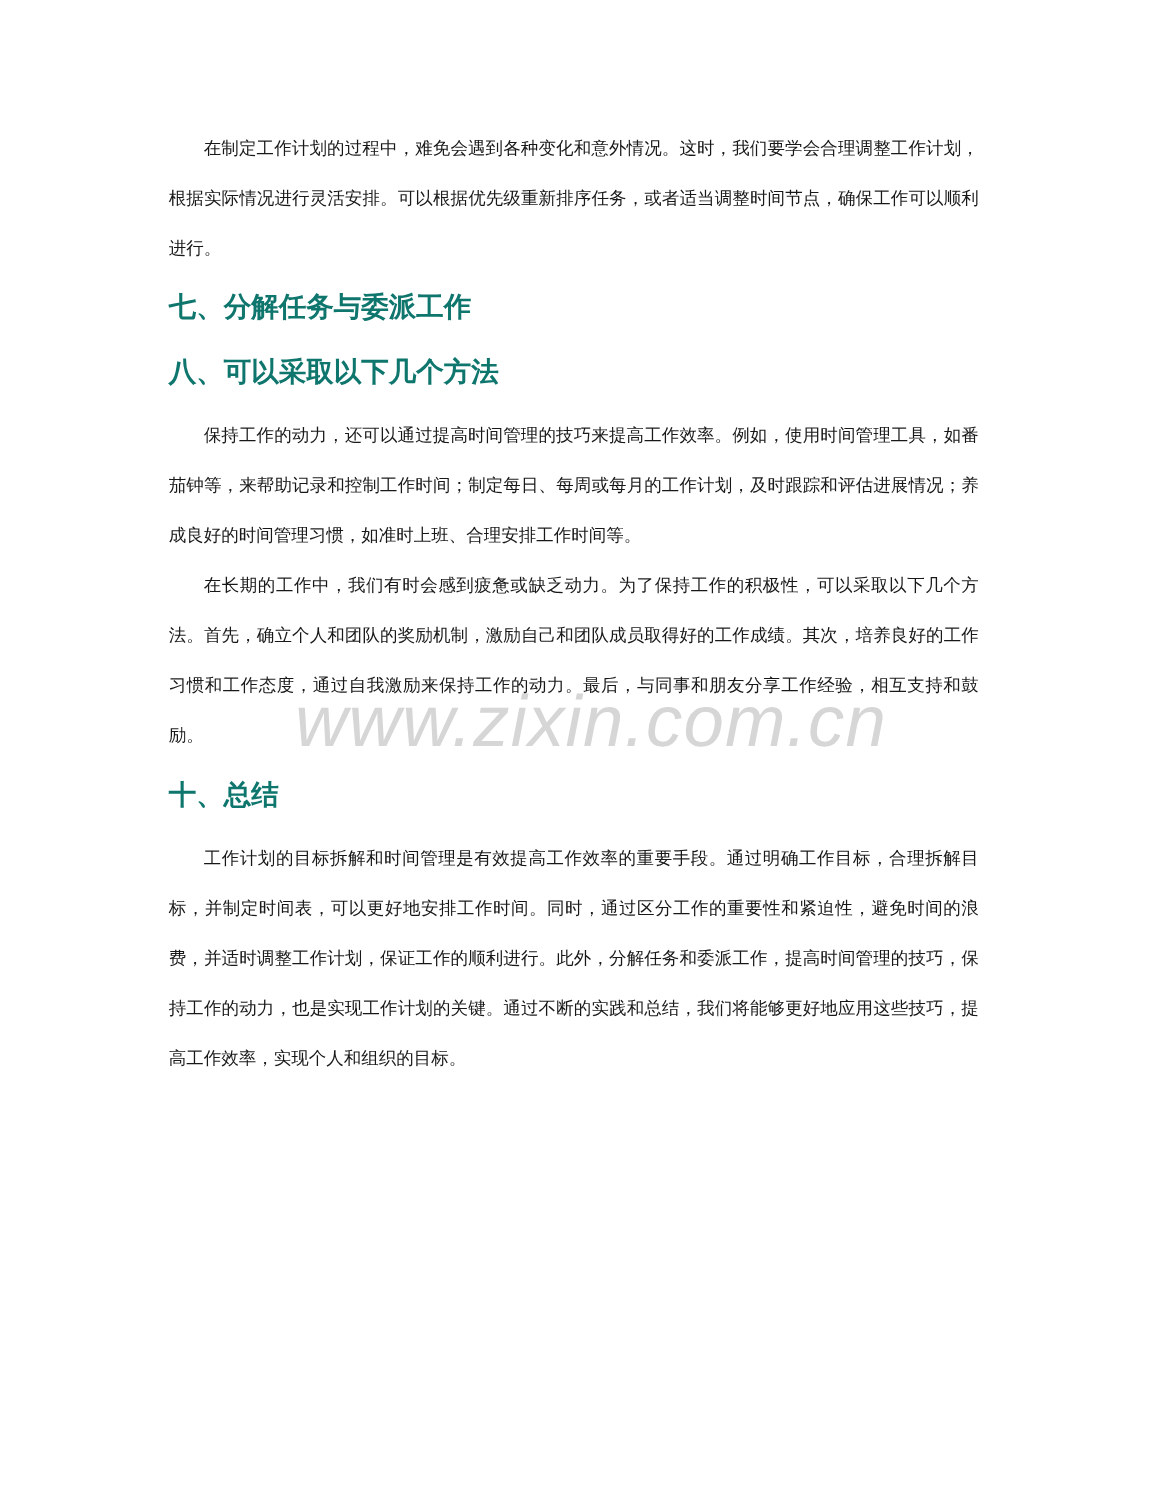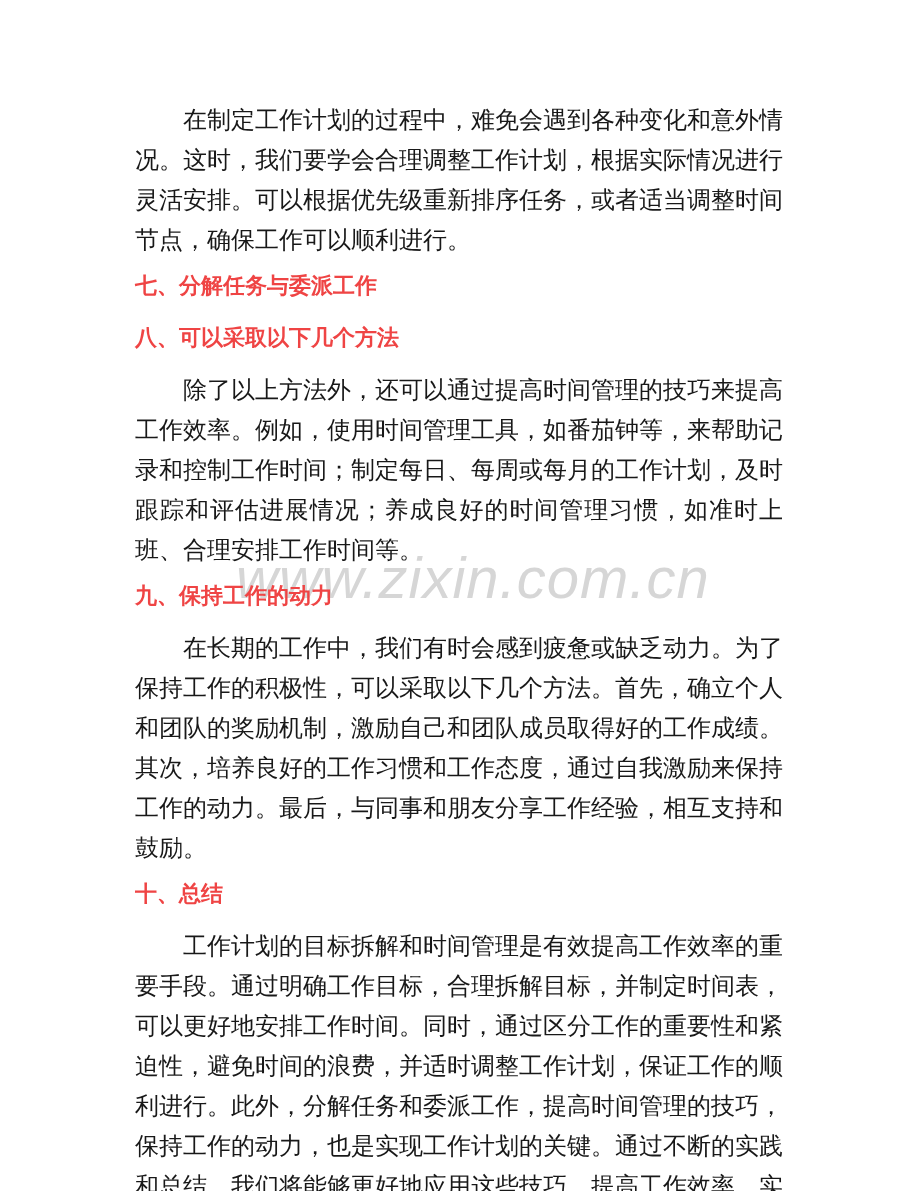--- a/index.html
+++ b/index.html
@@ -32,58 +32,57 @@
   .content {
     position: relative;
     z-index: 1;
     box-sizing: border-box;
     width: 920px;
     padding: 100px 137px 0 135px;
     color: #181818;
   }
   .body-para {
     margin: 0;
-    font-size: 24px;
+    font-size: 14px;
     line-height: 40px;
     text-align: justify;
     text-indent: 2em;
     font-family: "Liberation Serif", "DejaVu Serif", serif;
     color: #181818;
   }
   .sec-heading {
     margin: 6px 0 12px 0;
     font-size: 22px;
     line-height: 40px;
     font-weight: bold;
     font-family: Liberation Serif, serif;
-    color: #ef4444;
+    color: #0f766e;
   }
 </style>
 </head>
 <body>
 
 <div class="page">
 
   <div class="watermark">www.zixin.com.cn</div>
 
   <div class="content">
 
     <p class="body-para">在制定工作计划的过程中，难免会遇到各种变化和意外情况。这时，我们要学会合理调整工作计划，根据实际情况进行灵活安排。可以根据优先级重新排序任务，或者适当调整时间节点，确保工作可以顺利进行。</p>
 
     <div>
       <h2 class="sec-heading">七、分解任务与委派工作</h2>
     </div>
 
     <div>
       <h2 class="sec-heading">八、可以采取以下几个方法</h2>
-      <p class="body-para">除了以上方法外，还可以通过提高时间管理的技巧来提高工作效率。例如，使用时间管理工具，如番茄钟等，来帮助记录和控制工作时间；制定每日、每周或每月的工作计划，及时跟踪和评估进展情况；养成良好的时间管理习惯，如准时上班、合理安排工作时间等。</p>
+      <p class="body-para">保持工作的动力，还可以通过提高时间管理的技巧来提高工作效率。例如，使用时间管理工具，如番茄钟等，来帮助记录和控制工作时间；制定每日、每周或每月的工作计划，及时跟踪和评估进展情况；养成良好的时间管理习惯，如准时上班、合理安排工作时间等。</p>
     </div>
 
     <div>
-      <h2 class="sec-heading">九、保持工作的动力</h2>
       <p class="body-para">在长期的工作中，我们有时会感到疲惫或缺乏动力。为了保持工作的积极性，可以采取以下几个方法。首先，确立个人和团队的奖励机制，激励自己和团队成员取得好的工作成绩。其次，培养良好的工作习惯和工作态度，通过自我激励来保持工作的动力。最后，与同事和朋友分享工作经验，相互支持和鼓励。</p>
     </div>
 
     <div>
       <h2 class="sec-heading">十、总结</h2>
       <p class="body-para">工作计划的目标拆解和时间管理是有效提高工作效率的重要手段。通过明确工作目标，合理拆解目标，并制定时间表，可以更好地安排工作时间。同时，通过区分工作的重要性和紧迫性，避免时间的浪费，并适时调整工作计划，保证工作的顺利进行。此外，分解任务和委派工作，提高时间管理的技巧，保持工作的动力，也是实现工作计划的关键。通过不断的实践和总结，我们将能够更好地应用这些技巧，提高工作效率，实现个人和组织的目标。</p>
     </div>
 
   </div>
 </div>

